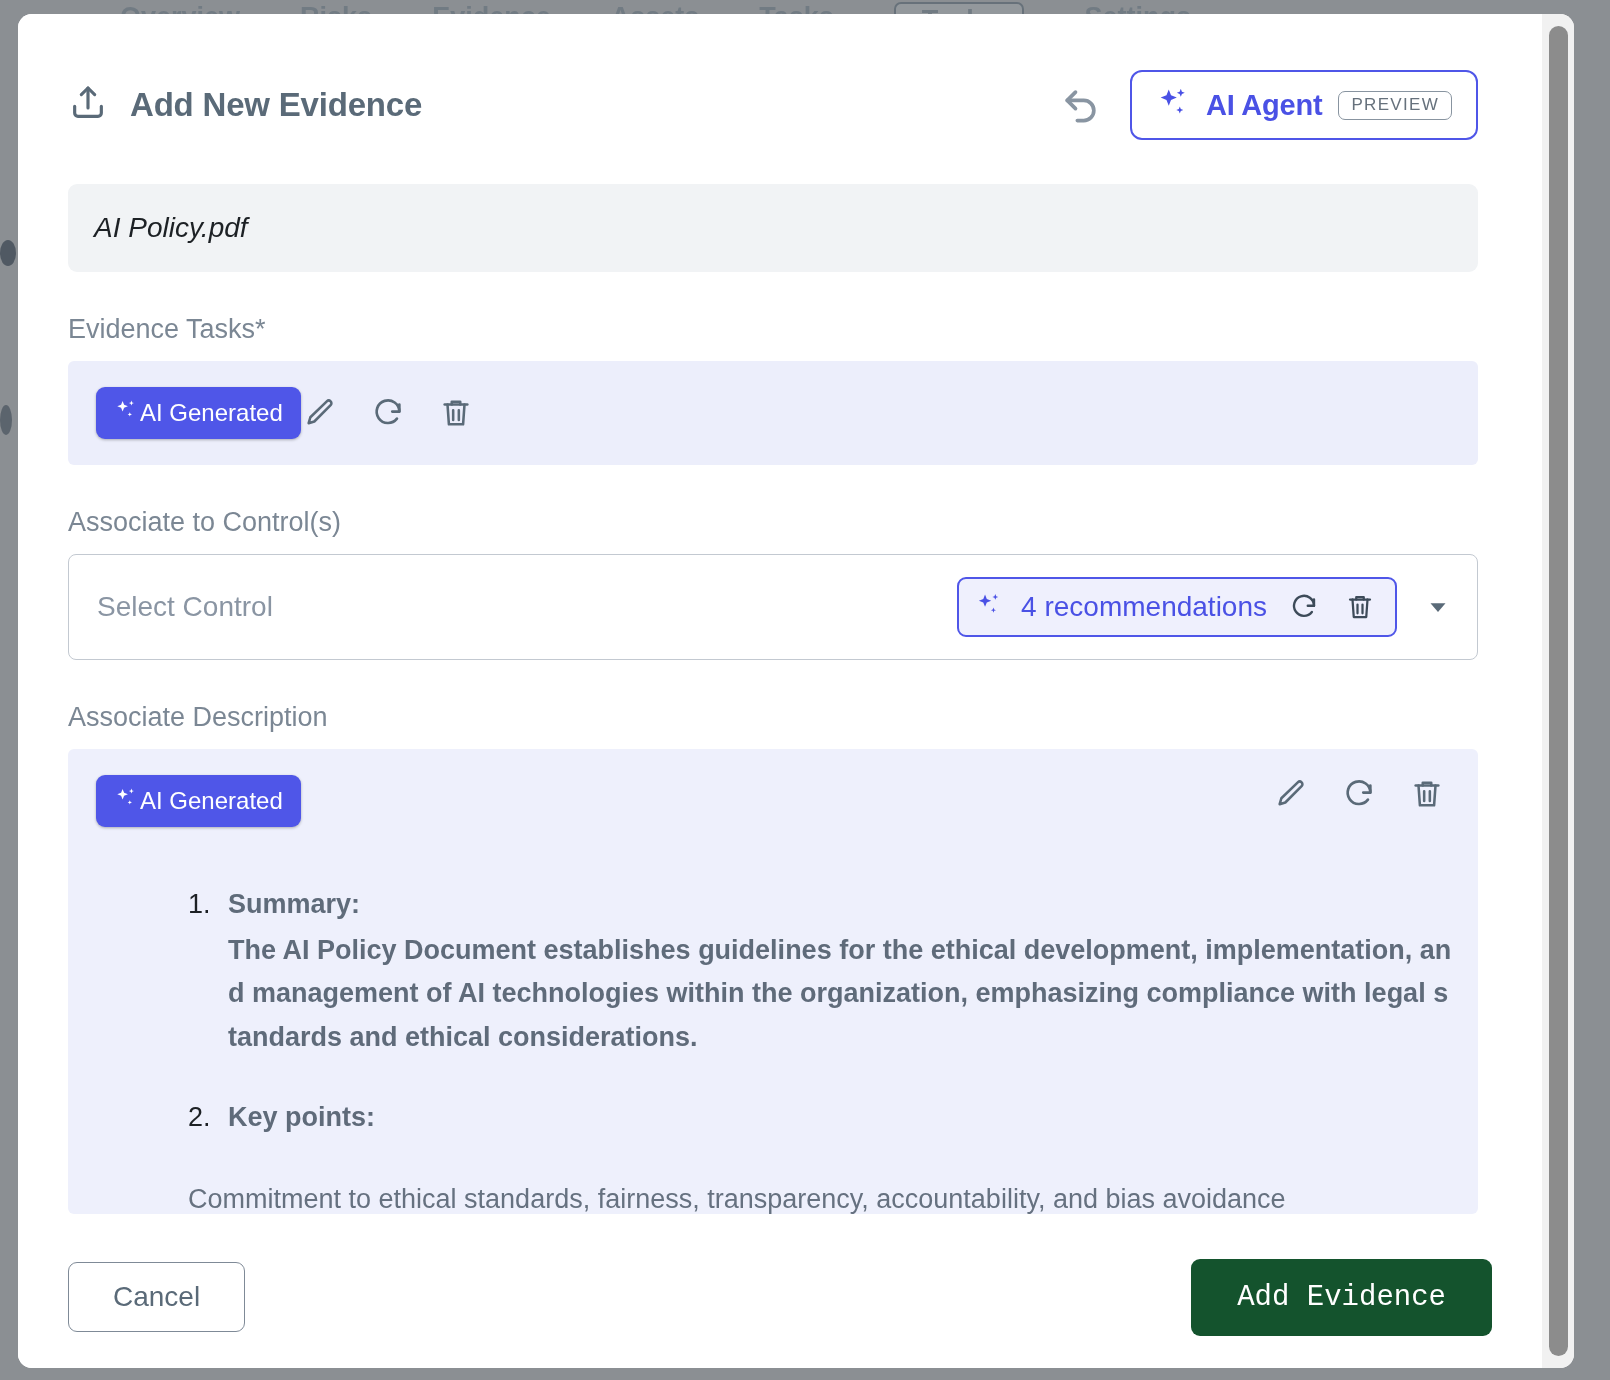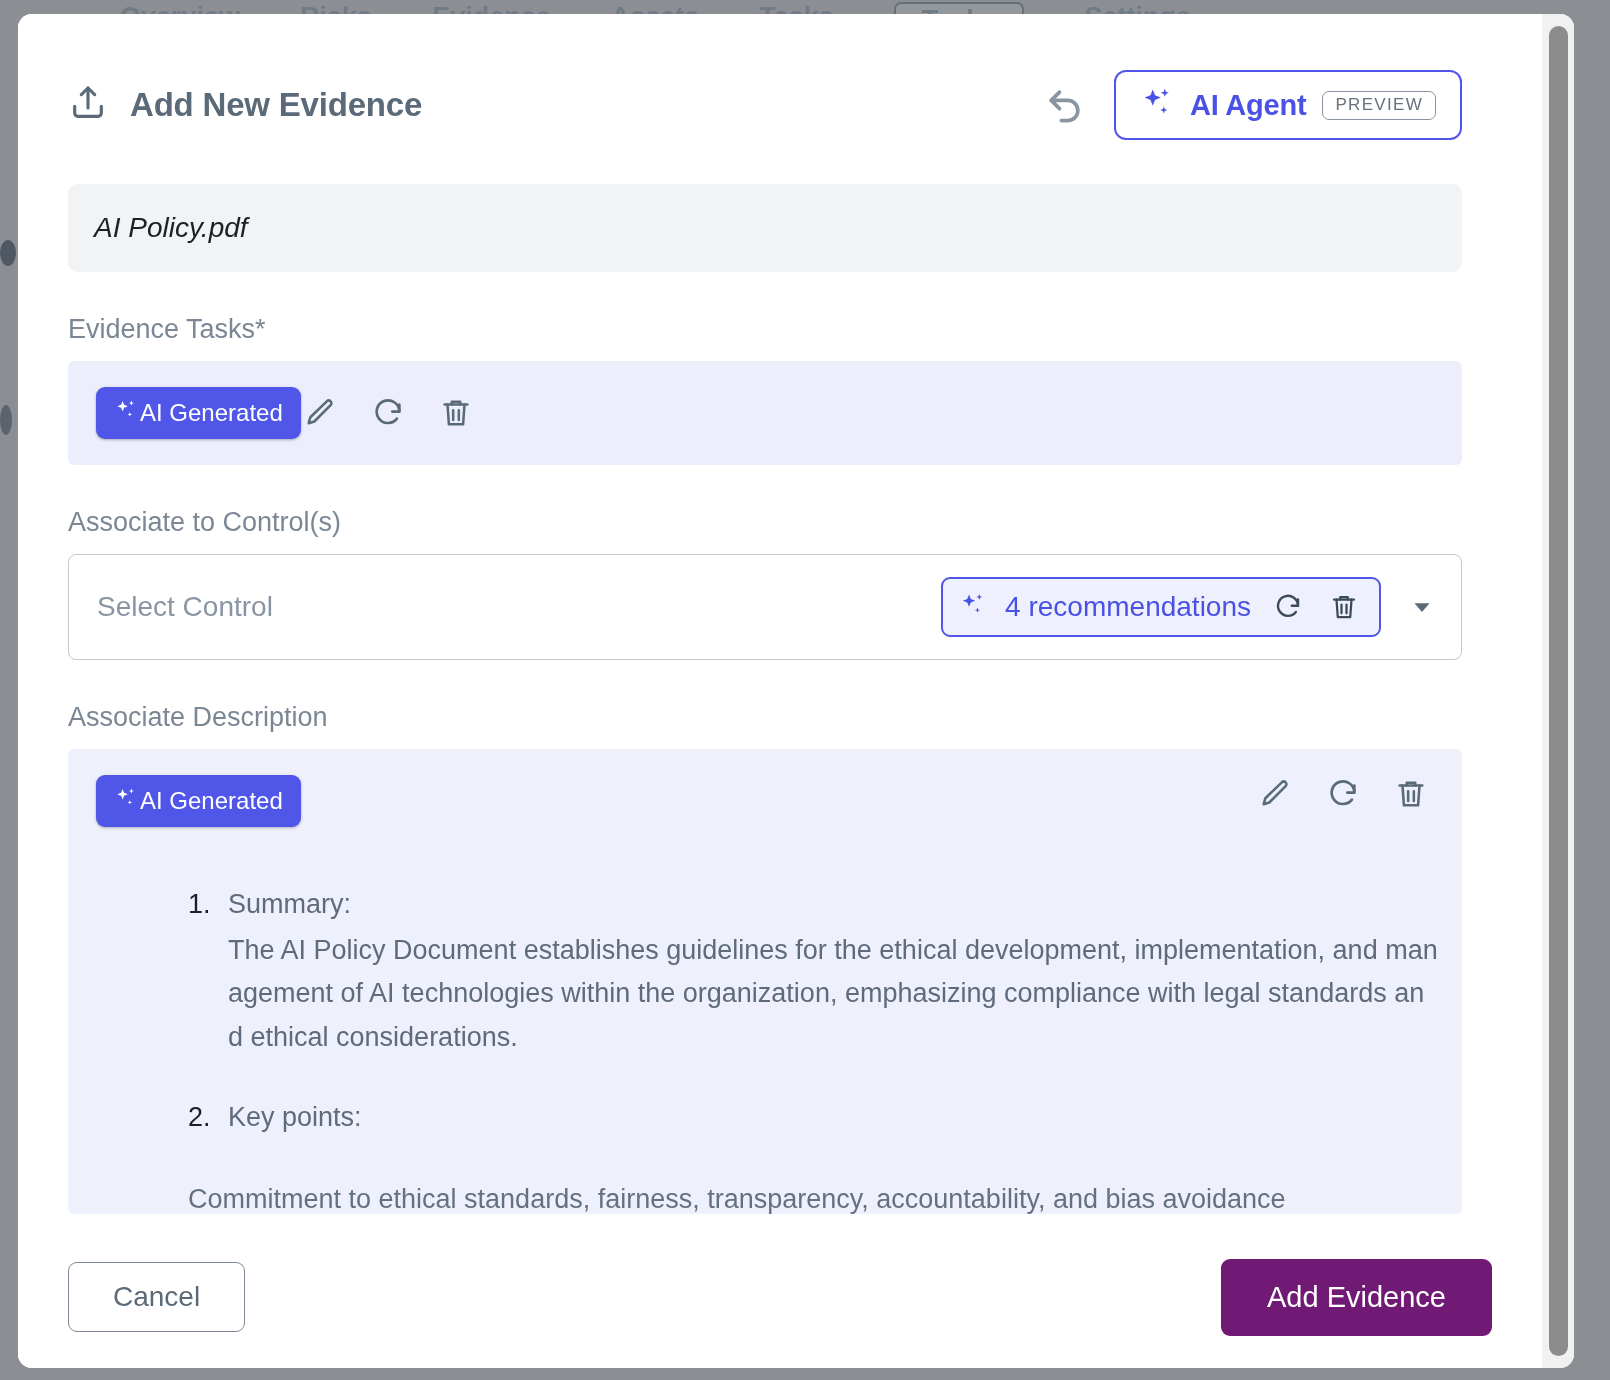--- a/index.html
+++ b/index.html
@@ -72,21 +72,21 @@
   .modal-scroll-area {
     position: absolute;
     top: 0; left: 0;
     width: 1524px;
     height: 1212px;
     background: #fff;
     overflow: hidden;
   }
 
   .inner {
-    padding: 48px 80px 0 50px;
+    padding: 48px 64px 0 50px;
   }
 
   
   .modal-header {
     display: flex;
     align-items: center;
     justify-content: space-between;
     height: 86px;
   }
   .title-wrap {
@@ -264,21 +264,21 @@
   }
   .desc-item {
     display: flex;
     margin-bottom: 36px;
   }
   .desc-num {
     color: #1d2125;
     width: 40px;
     flex: 0 0 40px;
   }
-  .desc-content { flex: 1; }
+  .desc-content { flex: 1; font-weight: bold; }
   .desc-head-text { margin-bottom: 2px; }
   .desc-para {
     word-break: break-all;
     max-width: 1258px;
   }
   .desc-clipped {
     color: #5f6b7a;
     font-size: 27px;
     line-height: 1.62;
     word-break: break-all;
@@ -305,26 +305,26 @@
     background: #fff;
     color: #5a6a78;
     font-size: 28px;
     padding: 18px 44px;
     cursor: pointer;
     font-family: "Liberation Sans", sans-serif;
   }
   .btn-add {
     border: none;
     border-radius: 9px;
-    background: #701a75;
+    background: #14532d;
     color: #ffffff;
     font-size: 29px;
     padding: 22px 46px;
     cursor: pointer;
-    font-family: Liberation Sans, sans-serif;
+    font-family: Liberation Mono, monospace;
   }
 
   
   .scrollbar-track {
     position: absolute;
     top: 0;
     right: 0;
     width: 32px;
     height: 1354px;
     background: #f1f1f1;

